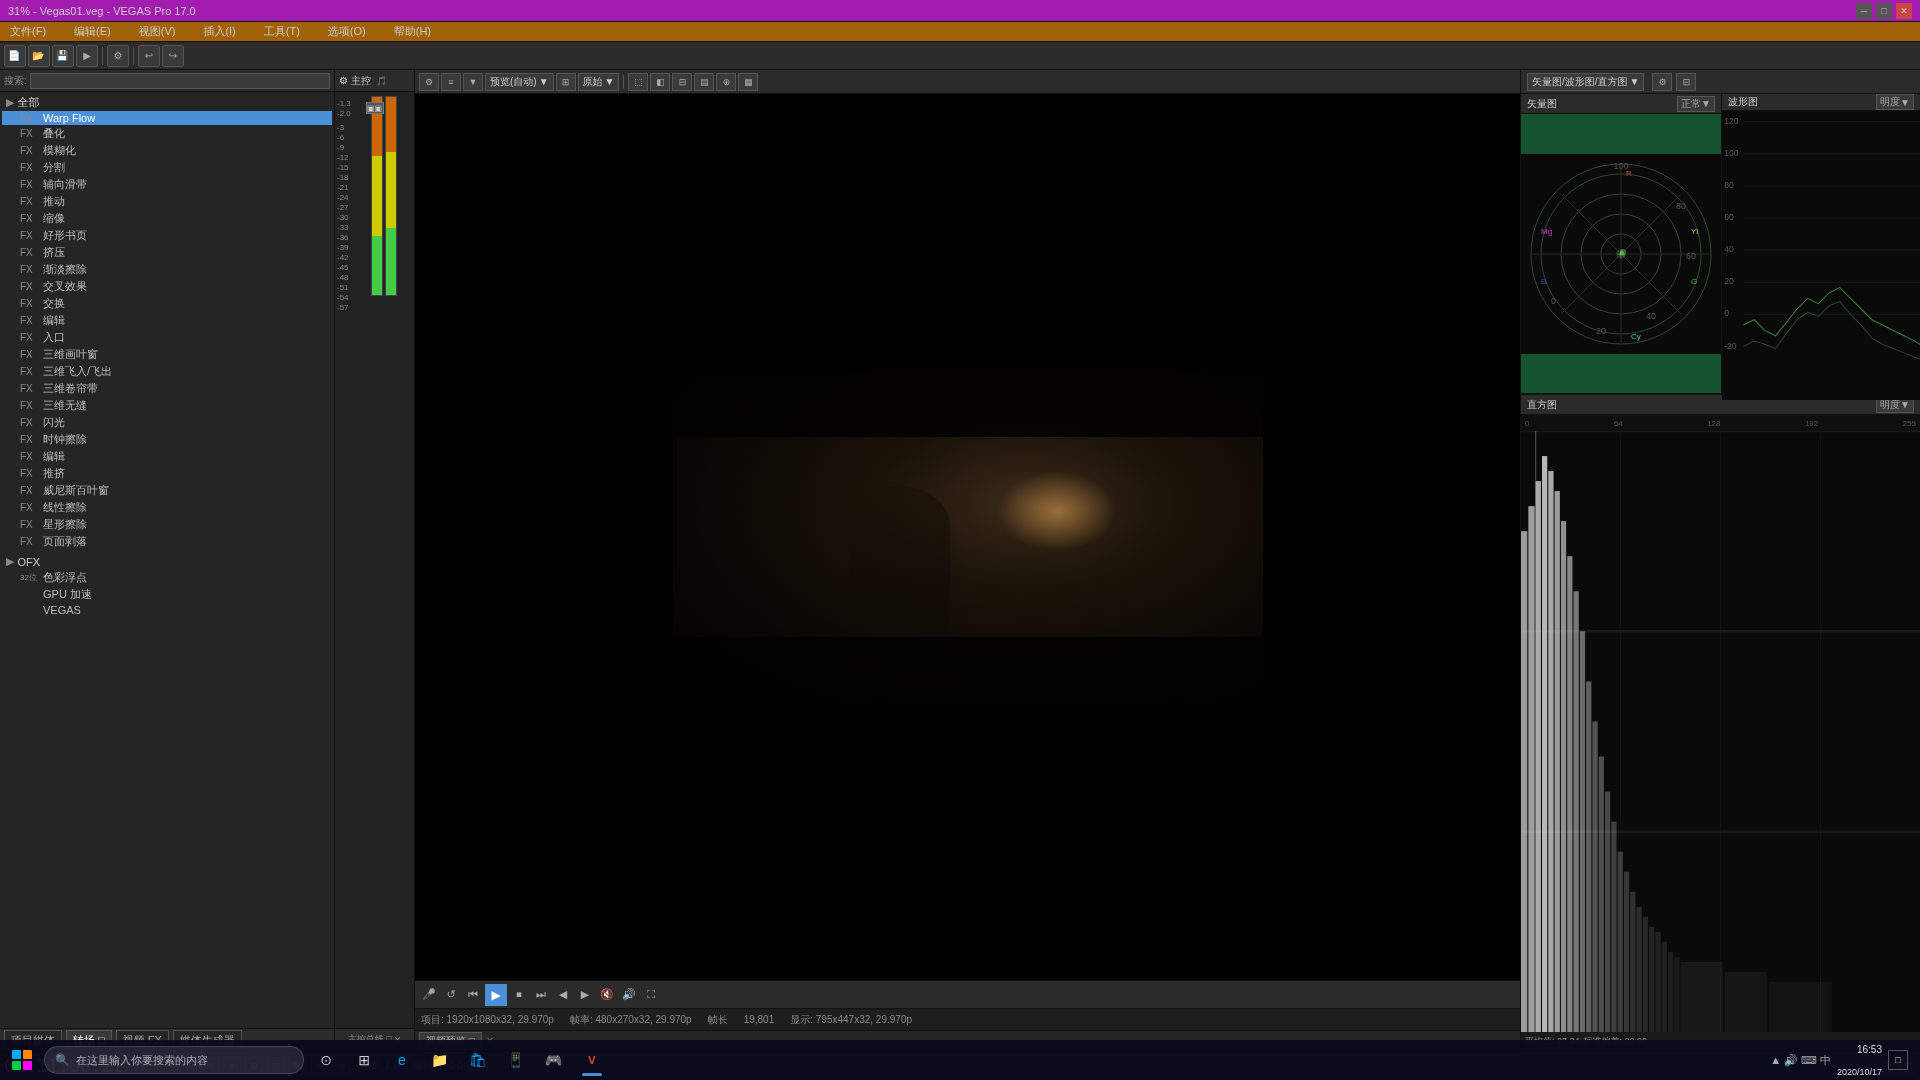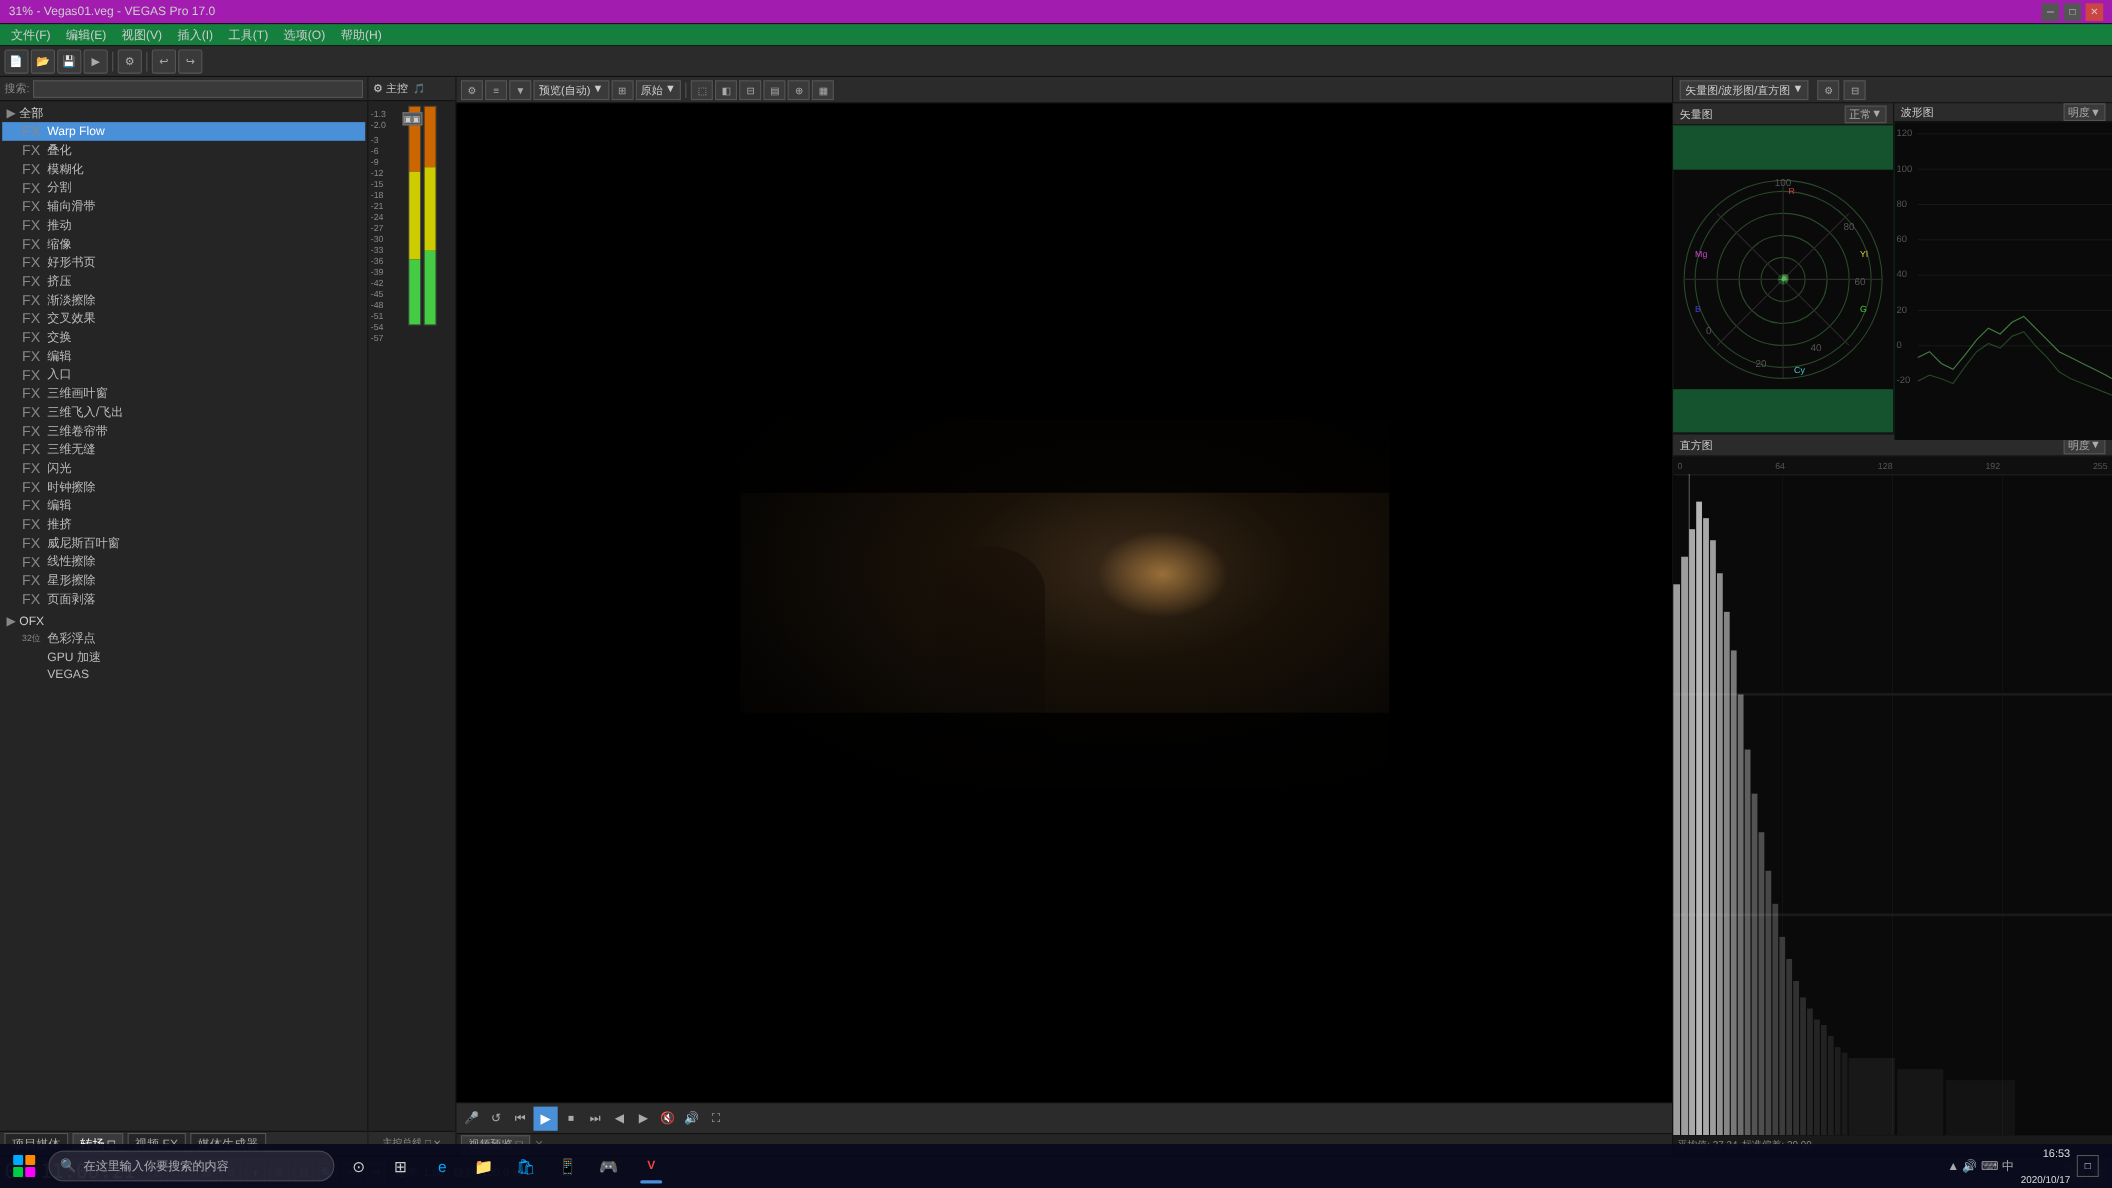--- a/index.html
+++ b/index.html
@@ -29,26 +29,26 @@
       width: 16px; height: 16px;
       background: #555;
       font-size: 9px;
       display: flex; align-items: center; justify-content: center;
       color: #ccc; cursor: pointer;
     }
 
     
     #menubar {
       height: 20px;
-      background: #15803d;
+      background: #a16207;
       display: flex;
       align-items: center;
       padding: 0 4px;
       border-bottom: 1px solid #111;
-      gap: 2px;
+      gap: 16px;
     }
     .menu-item {
       padding: 2px 6px;
       font-size: 11px;
       color: #ccc;
       cursor: pointer;
     }
 
     
     #toolbar {
@@ -120,21 +120,21 @@
     .fx-item {
       display: flex;
       align-items: center;
       padding: 1px 4px 1px 18px;
       cursor: pointer;
       font-size: 11px;
       color: #bbb;
     }
     .fx-item.selected { background: #4a90d9; color: #fff; }
     .fx-badge {
-      font-size: 13px;
+      font-size: 10px;
       color: #888;
       margin-right: 3px;
       min-width: 20px;
     }
 
     #left-panel-tabs {
       height: 22px;
       background: #2b2b2b;
       display: flex;
       align-items: center;
@@ -840,20 +840,27 @@
           <div class="pc-icon">↺</div>
           <div class="pc-icon">⏮</div>
           <div class="pc-play">▶</div>
           <div class="pc-icon">⏹</div>
           <div class="pc-icon">⏭</div>
           <div class="pc-icon">◀</div>
           <div class="pc-icon">▶</div>
           <div class="pc-icon">🔇</div>
           <div class="pc-icon">🔊</div>
           <div class="pc-icon">⛶</div>
+        </div>
+        <div id="preview-info-strip">
+          <span>项目: 1920x1080x32, 29.970p</span>
+          <span>帧率: 480x270x32, 29.970p</span>
+          <span>帧长</span>
+          <span>19,801</span>
+          <span>显示: 795x447x32, 29.970p</span>
         </div>
         <div style="height:20px;background:#252525;display:flex;align-items:center;padding:0 4px;border-top:1px solid #111;gap:4px;">
           <div style="font-size:10px;color:#aaa;background:#3a3a3a;border:1px solid #555;padding:1px 6px;cursor:pointer;">视频预览 □</div>
           <span style="font-size:10px;color:#666;cursor:pointer;">✕</span>
         </div>
       </div>
 
     </div>
   </div>
 

